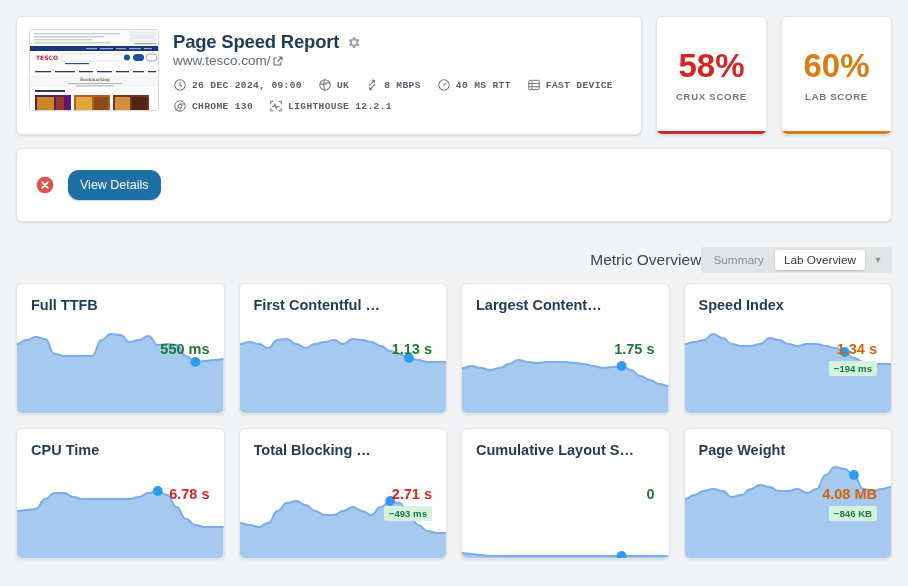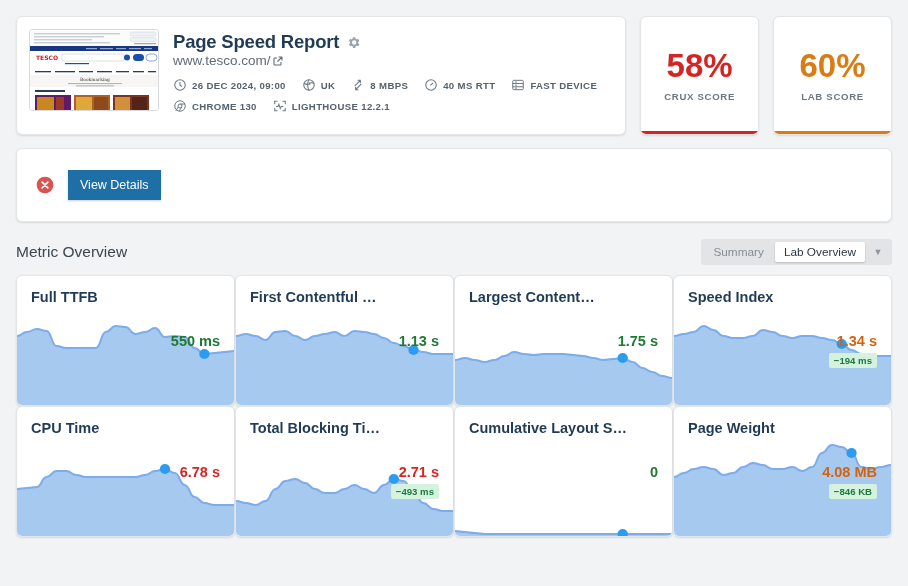--- a/index.html
+++ b/index.html
@@ -38,21 +38,21 @@
   }
   .gear { width: 15px; height: 15px; flex: none; color: #9aa3ad; }
 
   .url-line { display: flex; align-items: center; gap: 1px; }
   .url-text { font-size: 13.5px; color: #5f6b76; }
   .ext-ico { width: 12px; height: 12px; color: #5f6b76; flex: none; }
 
   .meta-rows { margin-top: 10px; }
   .meta-row { display: flex; align-items: center; gap: 0; flex-wrap: nowrap; }
   .meta-row + .meta-row { margin-top: 7px; }
-  .meta-item { display: flex; align-items: center; gap: 5px; margin-right: 16px; }
+  .meta-item { display: flex; align-items: center; gap: 5px; margin-right: 16px; font-family: Liberation Mono, monospace; }
   .meta-item .mi { width: 14px; height: 14px; flex: none; color: #6b7783; }
   .meta-item .mt {
     font-size: 9.6px; font-weight: bold; color: #55616d;
     letter-spacing: .35px; white-space: nowrap;
   }
 
   
   .score-card {
     flex: 1; position: relative; display: flex; flex-direction: column;
     align-items: center; justify-content: center; overflow: hidden;
@@ -69,29 +69,29 @@
     margin-top: 13px; height: 74px; display: flex; align-items: center;
     padding: 0 14px 0 18px; gap: 13px;
   }
   .err-ico { width: 20px; height: 20px; flex: none; }
   .banner-text {
     flex: 1; font-size: 14.5px; color: #34404b; line-height: 1.5;
   }
   .banner-text b { font-weight: bold; color: #22313f; }
   .view-btn {
     flex: none; background: #1d6fa5; color: #fff; border: none;
-    border-radius: 0; padding: 8px 12px; font-size: 12.5px;
+    border-radius: 11px; padding: 8px 12px; font-size: 12.5px;
     font-family: "Liberation Sans", sans-serif; cursor: pointer;
     box-shadow: 0 1px 2px rgba(0,0,0,.2);
   }
 
   
   .sec-head {
-    margin-top: 16px; height: 28px; display: flex;
-    align-items: center; justify-content: space-between;
+    margin-top: 24px; height: 28px; display: flex;
+    align-items: center; justify-content: flex-end;
   }
   .sec-title { font-size: 15.5px; color: #3c4650; }
 
   .seg {
     display: flex; align-items: center; background: #e2e4e6;
     border-radius: 3px; padding: 3px; gap: 2px;
   }
   .seg-item {
     font-size: 11.8px; padding: 3px 9px; border-radius: 2px;
     color: #868e96; cursor: pointer; white-space: nowrap;
@@ -104,20 +104,21 @@
     width: 22px; display: flex; align-items: center; justify-content: center;
     cursor: pointer; color: #8d949b; font-size: 9px;
   }
 
   
   .grid {
     margin-top: 9px;
     display: grid;
     grid-template-columns: repeat(4, 1fr);
     grid-template-rows: 131px 131px;
+    gap: 14px;
   }
   .m-card { position: relative; overflow: hidden; }
   .m-head {
     position: absolute; top: 0; left: 0; right: 0; z-index: 2;
     padding: 13px 14px 0 14px;
     display: flex; align-items: flex-start; justify-content: space-between; gap: 6px;
   }
   .m-name {
     font-size: 14.5px; font-weight: bold; color: #1f3b55;
     white-space: nowrap; overflow: hidden; text-overflow: ellipsis; min-width: 0;

